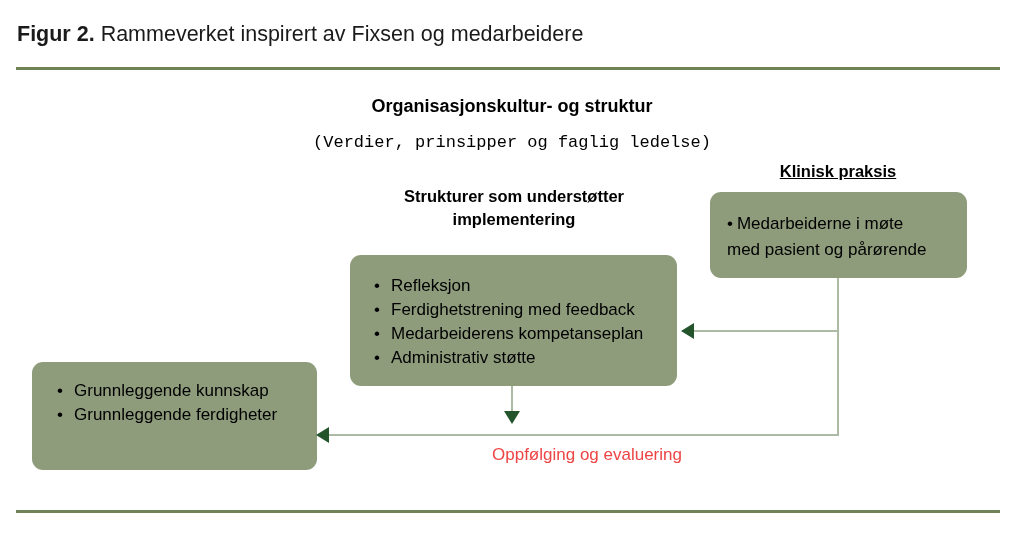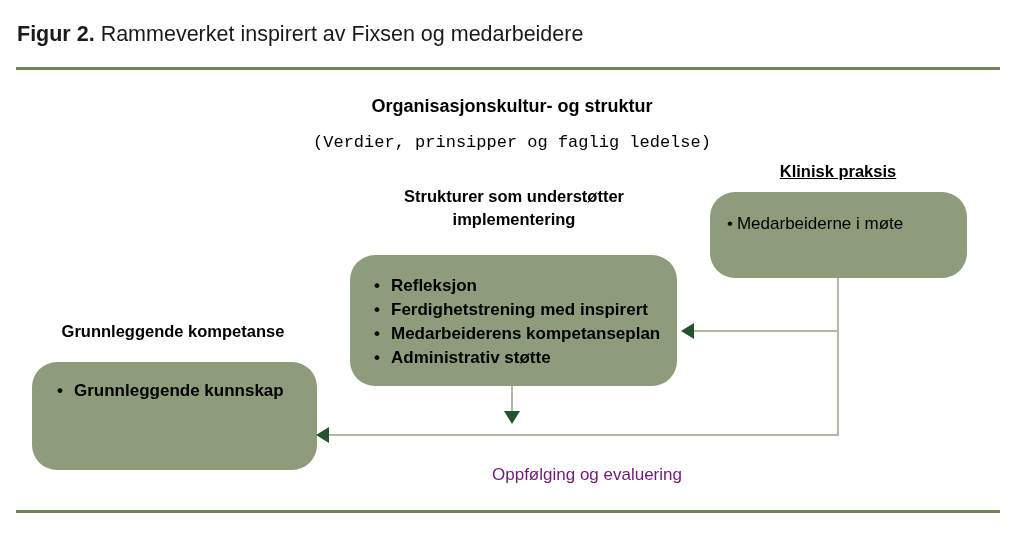--- a/index.html
+++ b/index.html
@@ -93,28 +93,27 @@
     top: 320px;
     width: 310px;
     font-size: 16.5px;
     line-height: 22px;
   }
 
   
   .box {
     position: absolute;
     background: #8e9c7c;
-    border-radius: 25px;
+    border-radius: 11px;
     box-sizing: border-box;
   }
   .box ul {
     list-style: none;
     margin: 0;
     padding: 0;
-    font-weight: bold;
   }
   .box li {
     position: relative;
     font-size: 17px;
     line-height: 24px;
     color: #000000;
     padding-left: 17px;
     white-space: nowrap;
   }
   .box li::before {
@@ -202,22 +201,21 @@
   }
 
   #loop-label {
     position: absolute;
     left: 392px;
     top: 443px;
     width: 390px;
     text-align: center;
     font-size: 17px;
     line-height: 24px;
-    color: #701a75;
-    margin-top: 20px;
+    color: #ef4444;
   }
 </style>
 </head>
 <body>
 
 <div id="page">
 
   <div class="fig-title">
     <span class="lbl">Figur 2.</span>
     <span class="txt">Rammeverket inspirert av Fixsen og medarbeidere</span>
@@ -225,37 +223,38 @@
   <div class="rule top"></div>
   <div class="rule bottom"></div>
 
   <div class="hdr" id="culture-heading">Organisasjonskultur- og struktur</div>
   <div class="sub" id="culture-subheading">(Verdier, prinsipper og faglig ledelse)</div>
 
   <div class="hdr" id="clinical-heading">Klinisk praksis</div>
   <div class="box" id="box-clinical">
     <div class="para">
       <span class="b">•</span><span>Medarbeiderne i møte</span><br>
+      <span>med pasient og pårørende</span>
     </div>
   </div>
 
   <div class="hdr" id="structures-heading">Strukturer som understøtter implementering</div>
   <div class="box" id="box-structures">
     <ul>
       <li>Refleksjon</li>
-      <li>Ferdighetstrening med inspirert</li>
+      <li>Ferdighetstrening med feedback</li>
       <li>Medarbeiderens kompetanseplan</li>
       <li>Administrativ støtte</li>
     </ul>
   </div>
 
-  <div class="hdr" id="competence-heading">Grunnleggende kompetanse</div>
   <div class="box" id="box-competence">
     <ul>
       <li>Grunnleggende kunnskap</li>
+      <li>Grunnleggende ferdigheter</li>
     </ul>
   </div>
 
   <div class="ln v" id="conn-structures-down"></div>
   <div class="arrow" id="arrowhead-down"></div>
 
   <div class="ln v" id="conn-clinical-down"></div>
   <div class="ln h" id="conn-clinical-left"></div>
   <div class="arrow" id="arrowhead-structures"></div>
 

